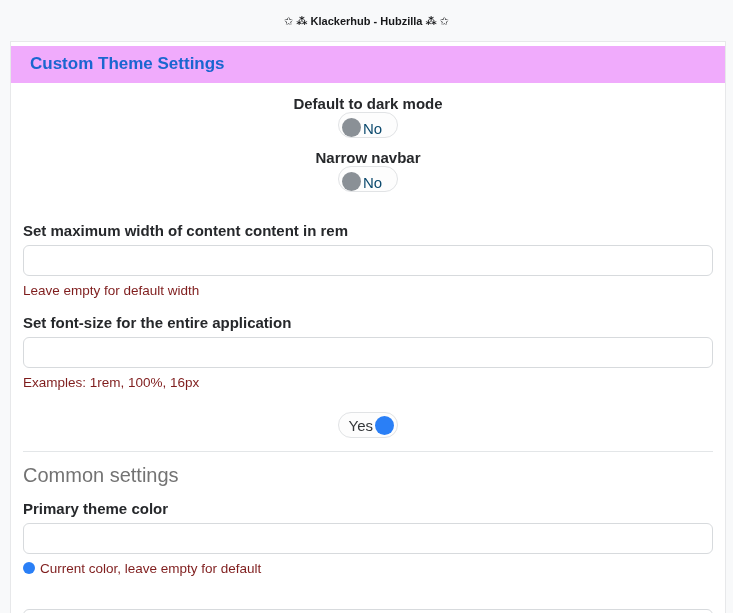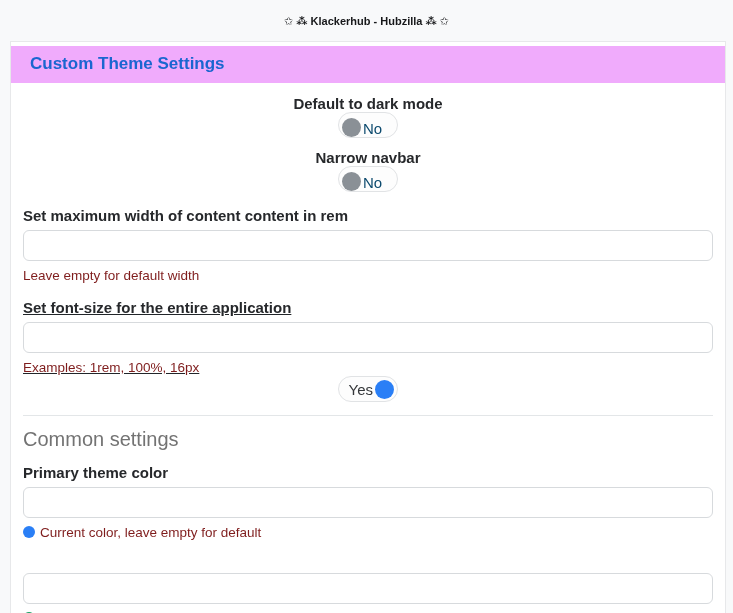--- a/index.html
+++ b/index.html
@@ -123,35 +123,35 @@
   <div class="card-body">
 
     <div class="toggle-row">
       <span class="field-label">Default to dark mode</span>
       <span class="toggle toggle-off">
         <span class="knob"></span>
         <span>No</span>
       </span>
     </div>
 
-    <div class="toggle-row" style="margin-bottom:15px;">
+    <div class="toggle-row" style="margin-bottom:30px;">
       <span class="field-label">Narrow navbar</span>
       <span class="toggle toggle-off">
         <span class="knob"></span>
         <span>No</span>
       </span>
     </div>
 
     <div class="form-group">
       <span class="field-label">Set maximum width of content content in rem</span>
       <input type="text" class="text-input" value="" style="">
       <div class="help-text">Leave empty for default width</div>
     </div>
 
-    <div class="form-group" style="margin-bottom:1px;text-decoration:underline;">
+    <div class="form-group" style="margin-bottom:22px;">
       <span class="field-label">Set font-size for the entire application</span>
       <input type="text" class="text-input" value="" style="">
       <div class="help-text">Examples: 1rem, 100%, 16px</div>
     </div>
 
     <div class="toggle-row" style="margin-bottom:0;">
       <span class="toggle toggle-on">
         <span>Yes</span>
         <span class="knob"></span>
       </span>

